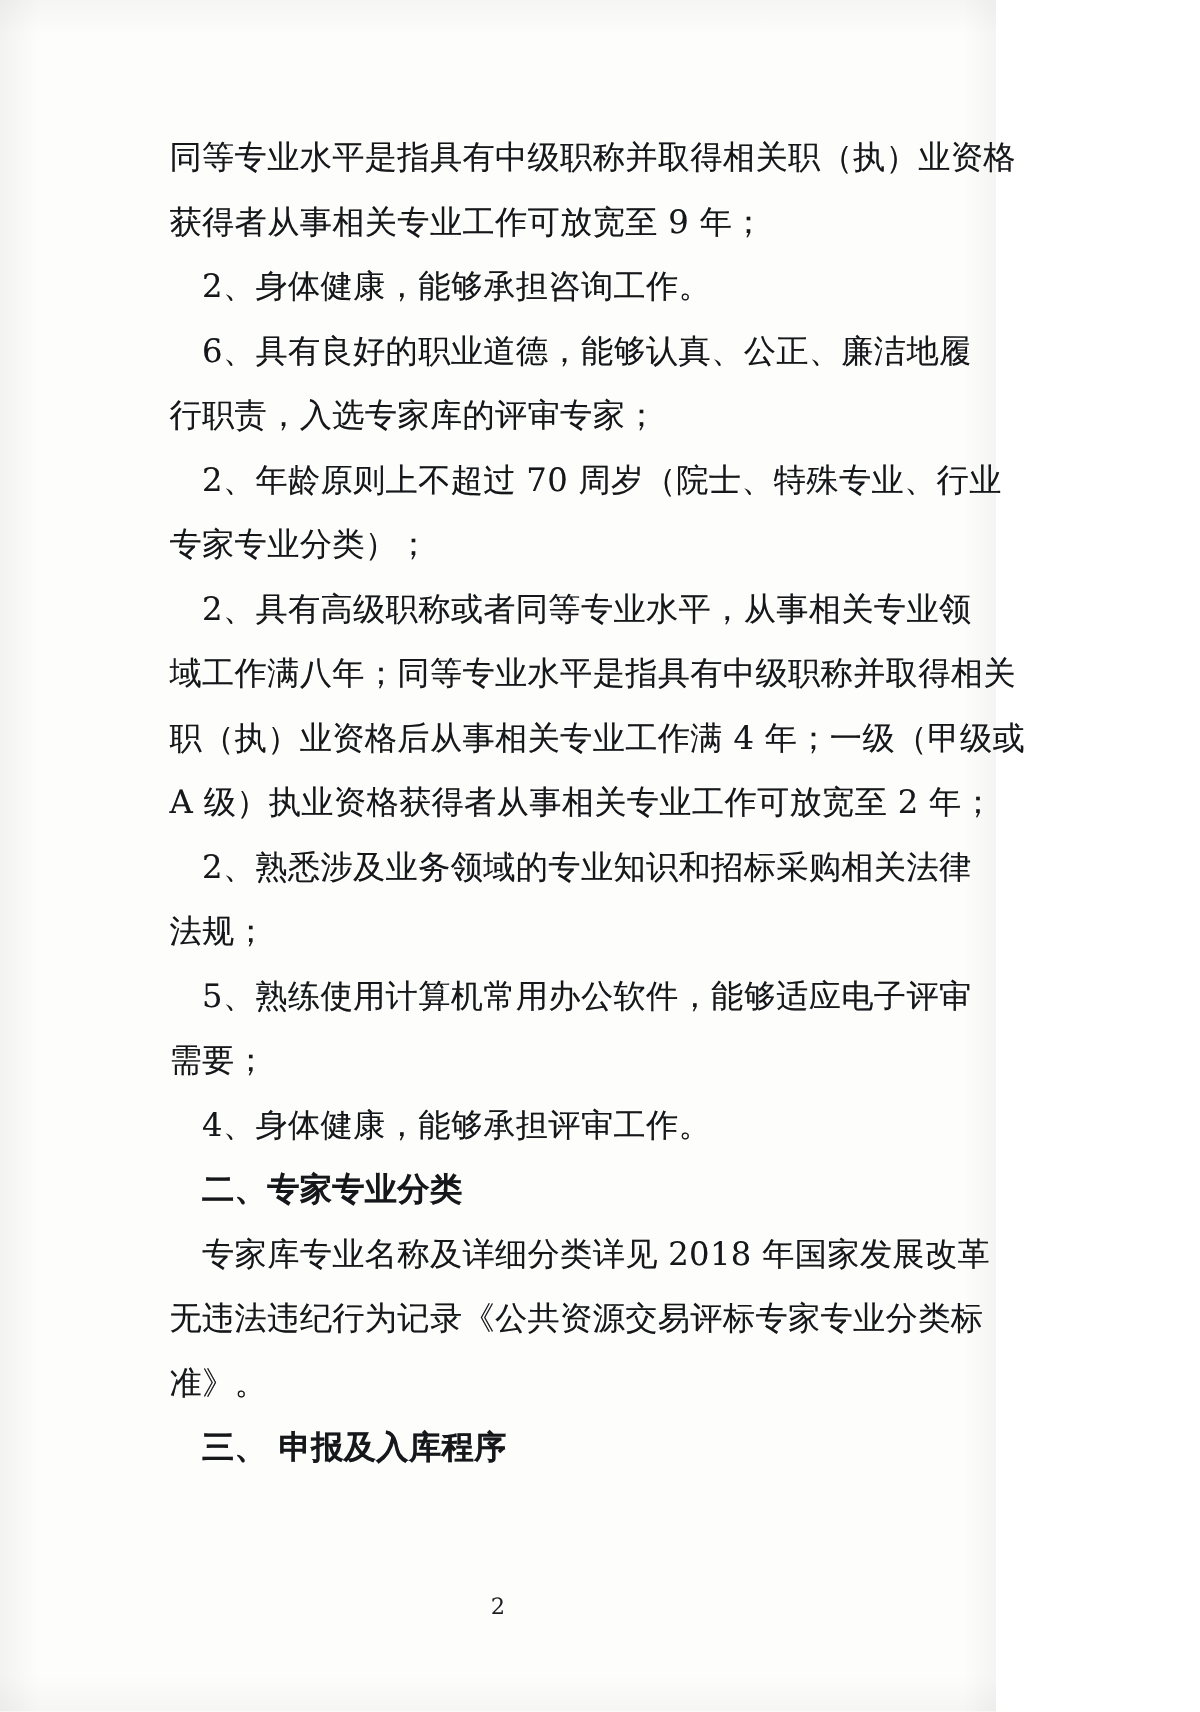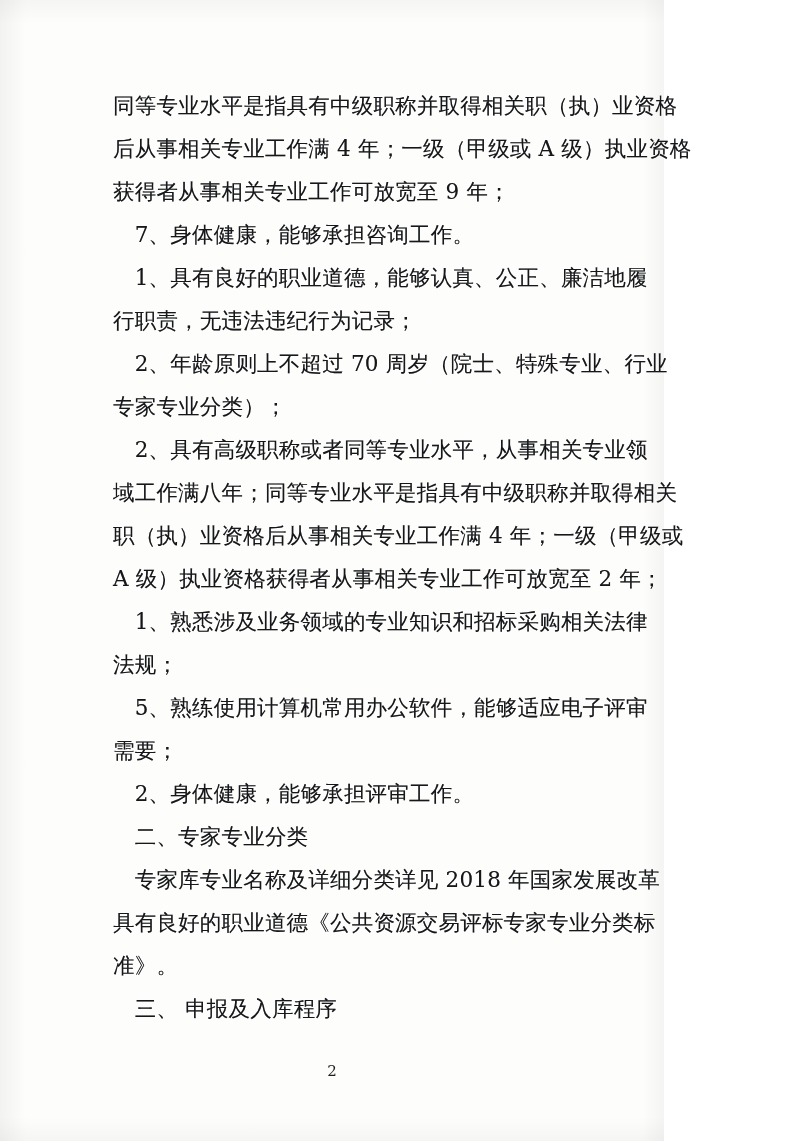--- a/index.html
+++ b/index.html
@@ -43,21 +43,21 @@
   p.line {
     margin: 0;
     font-size: 21.5px;
     line-height: 43px;
     letter-spacing: 0.2px;
     white-space: nowrap;
     color: #15171b;
   }
   .blk { margin-bottom: 0; }
   .head-line {
-    font-weight: 400;
+    font-weight: 700;
     letter-spacing: 1px;
   }
   .page-number {
     position: absolute;
     left: 0;
     right: 0;
     top: 1062px;
     text-align: center;
     font-size: 15px;
     font-family: "DejaVu Serif", "Liberation Serif", serif;
@@ -69,67 +69,66 @@
   }
 </style>
 </head>
 <body>
 
 <div class="page">
   <div class="body-area">
 
     <div class="blk">
       <p class="line ink">同等专业水平是指具有中级职称并取得相关职（执）业资格</p>
-      <p class="line ink">后从事相关专业工作满 4 年；一级（甲级或 A 级）执业资格</p>
       <p class="line ink">获得者从事相关专业工作可放宽至 9 年；</p>
     </div>
 
     <div class="blk">
-      <p class="line ink">　7、身体健康，能够承担咨询工作。</p>
+      <p class="line ink">　2、身体健康，能够承担咨询工作。</p>
     </div>
 
 
     <div class="blk">
-      <p class="line ink">　1、具有良好的职业道德，能够认真、公正、廉洁地履</p>
-      <p class="line ink">行职责，无违法违纪行为记录；</p>
+      <p class="line ink">　6、具有良好的职业道德，能够认真、公正、廉洁地履</p>
+      <p class="line ink">行职责，入选专家库的评审专家；</p>
     </div>
 
     <div class="blk">
       <p class="line ink">　2、年龄原则上不超过 70 周岁（院士、特殊专业、行业</p>
       <p class="line ink">专家专业分类）；</p>
     </div>
 
     <div class="blk">
       <p class="line ink">　2、具有高级职称或者同等专业水平，从事相关专业领</p>
       <p class="line ink">域工作满八年；同等专业水平是指具有中级职称并取得相关</p>
       <p class="line ink">职（执）业资格后从事相关专业工作满 4 年；一级（甲级或</p>
       <p class="line ink">A 级）执业资格获得者从事相关专业工作可放宽至 2 年；</p>
     </div>
 
     <div class="blk">
-      <p class="line ink">　1、熟悉涉及业务领域的专业知识和招标采购相关法律</p>
+      <p class="line ink">　2、熟悉涉及业务领域的专业知识和招标采购相关法律</p>
       <p class="line ink">法规；</p>
     </div>
 
     <div class="blk">
       <p class="line ink">　5、熟练使用计算机常用办公软件，能够适应电子评审</p>
       <p class="line ink">需要；</p>
     </div>
 
     <div class="blk">
-      <p class="line ink">　2、身体健康，能够承担评审工作。</p>
+      <p class="line ink">　4、身体健康，能够承担评审工作。</p>
     </div>
 
     <div class="blk">
       <p class="line ink head-line">　二、专家专业分类</p>
     </div>
 
     <div class="blk">
       <p class="line ink">　专家库专业名称及详细分类详见 2018 年国家发展改革</p>
-      <p class="line ink">具有良好的职业道德《公共资源交易评标专家专业分类标</p>
+      <p class="line ink">无违法违纪行为记录《公共资源交易评标专家专业分类标</p>
       <p class="line ink">准》。</p>
     </div>
 
     <div class="blk">
       <p class="line ink head-line">　三、 申报及入库程序</p>
     </div>
 
   </div>
 
   <div class="page-number">2</div>

